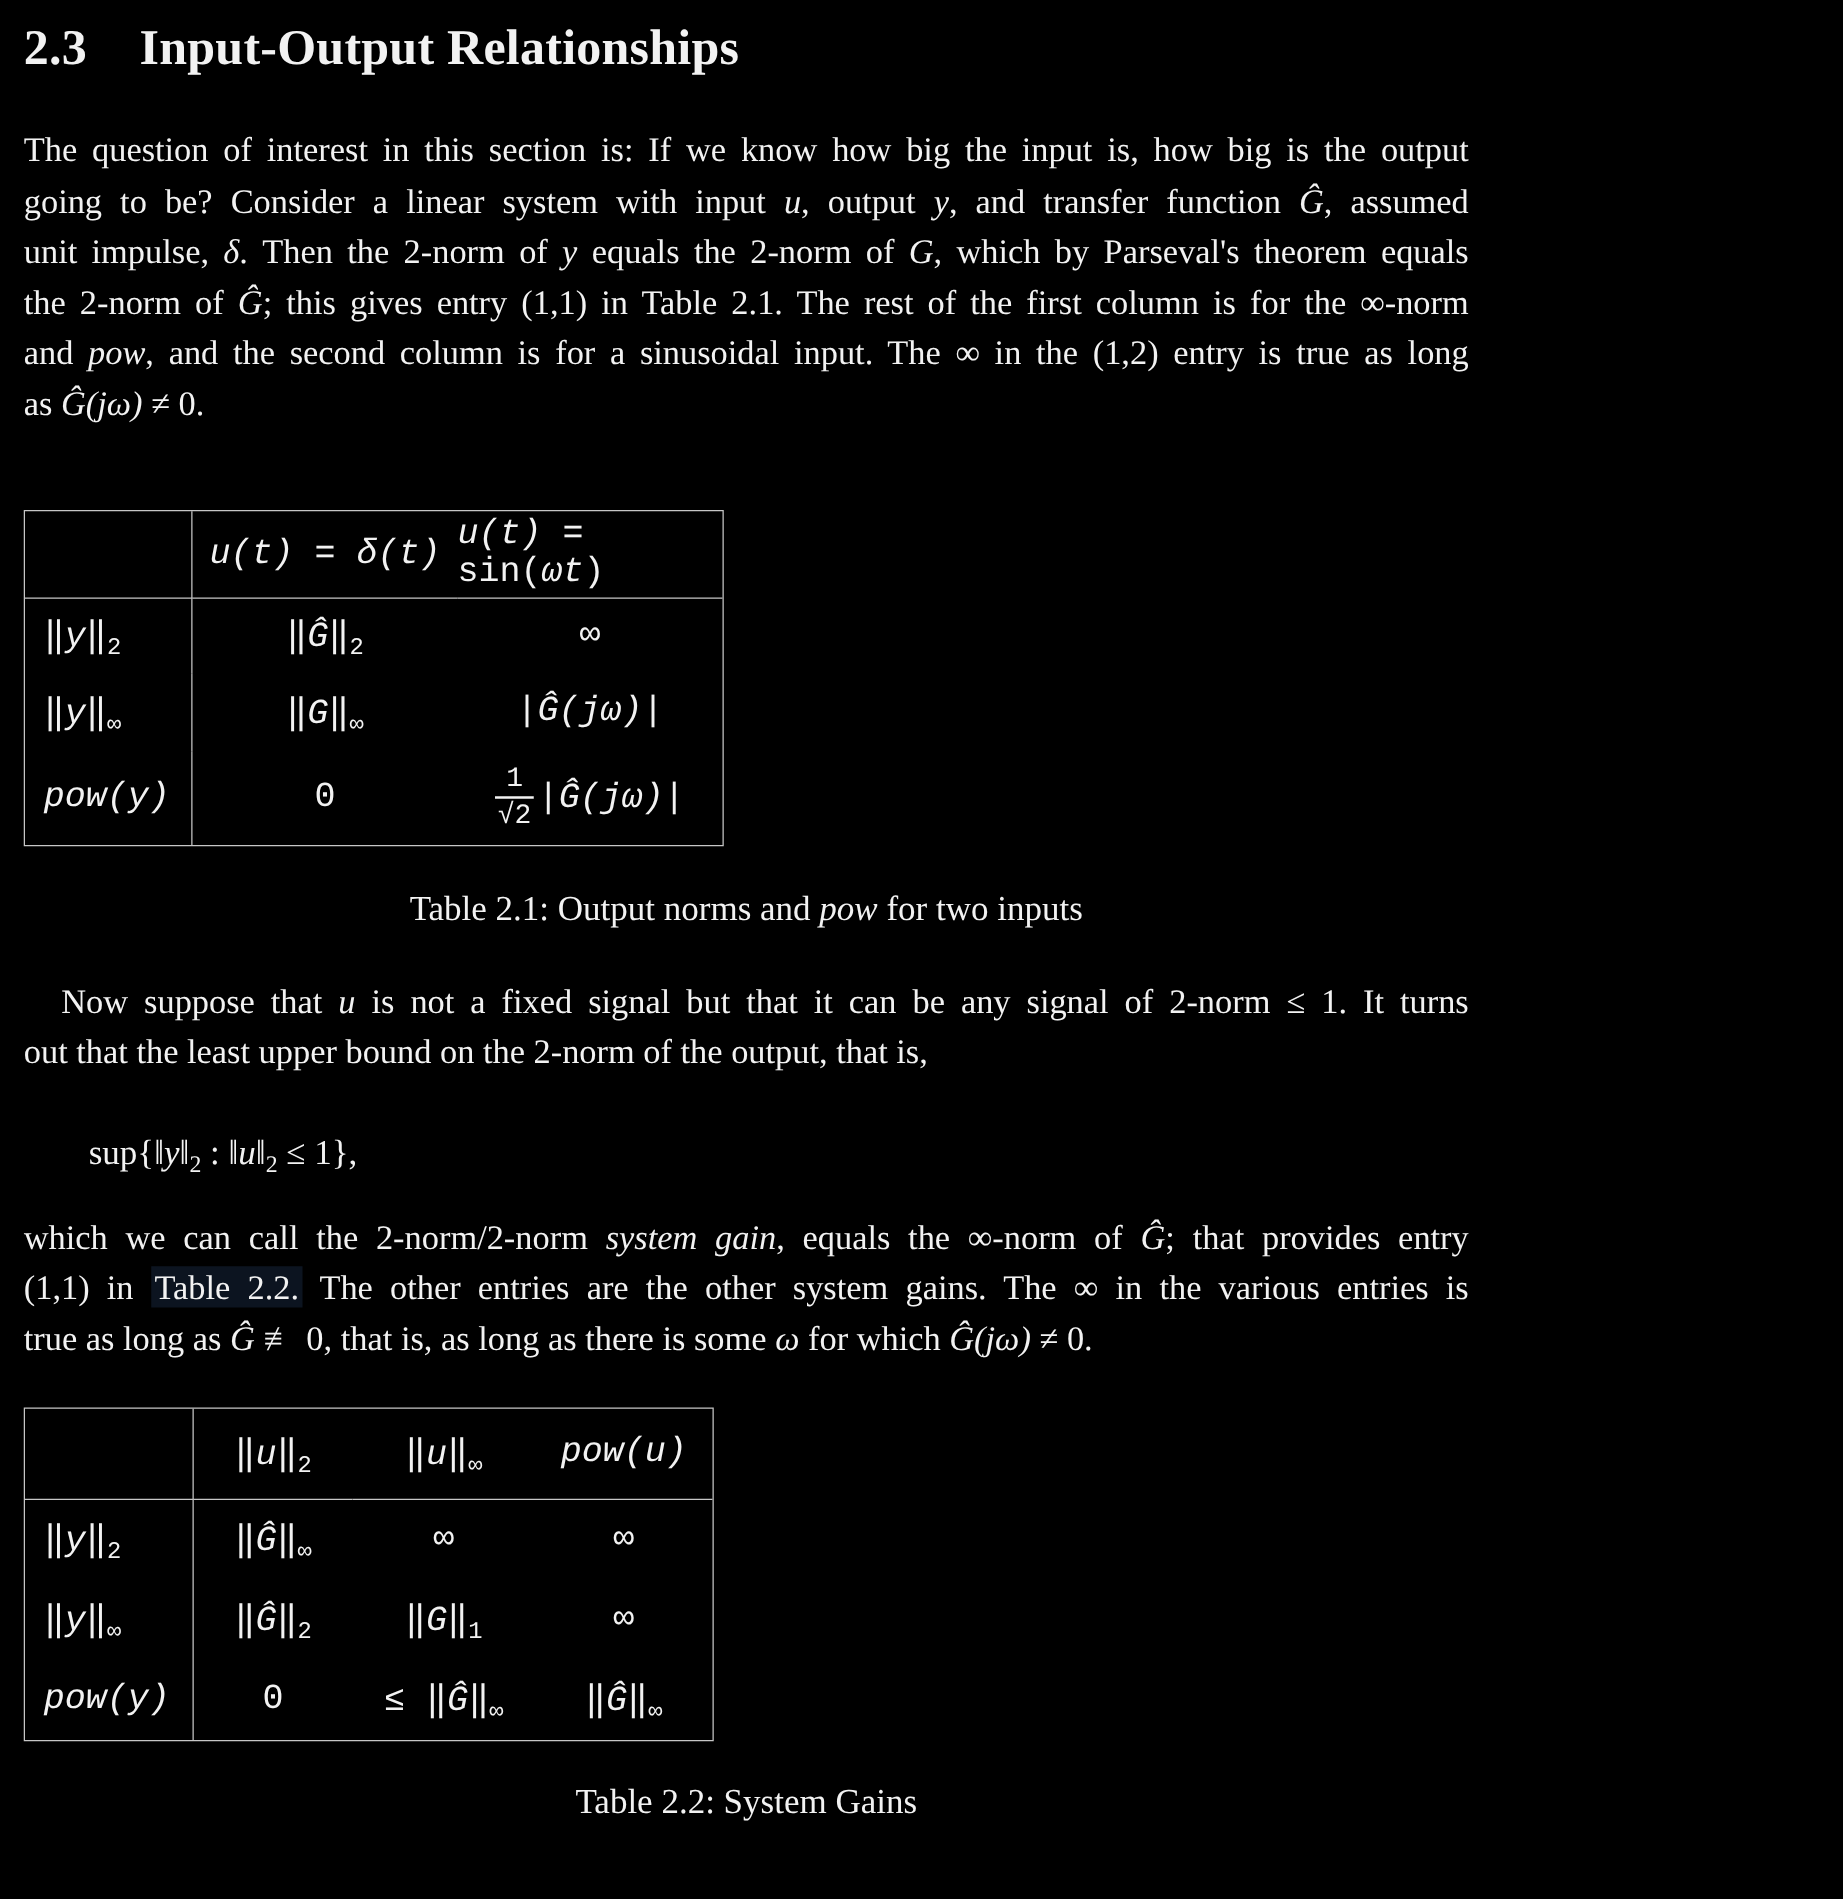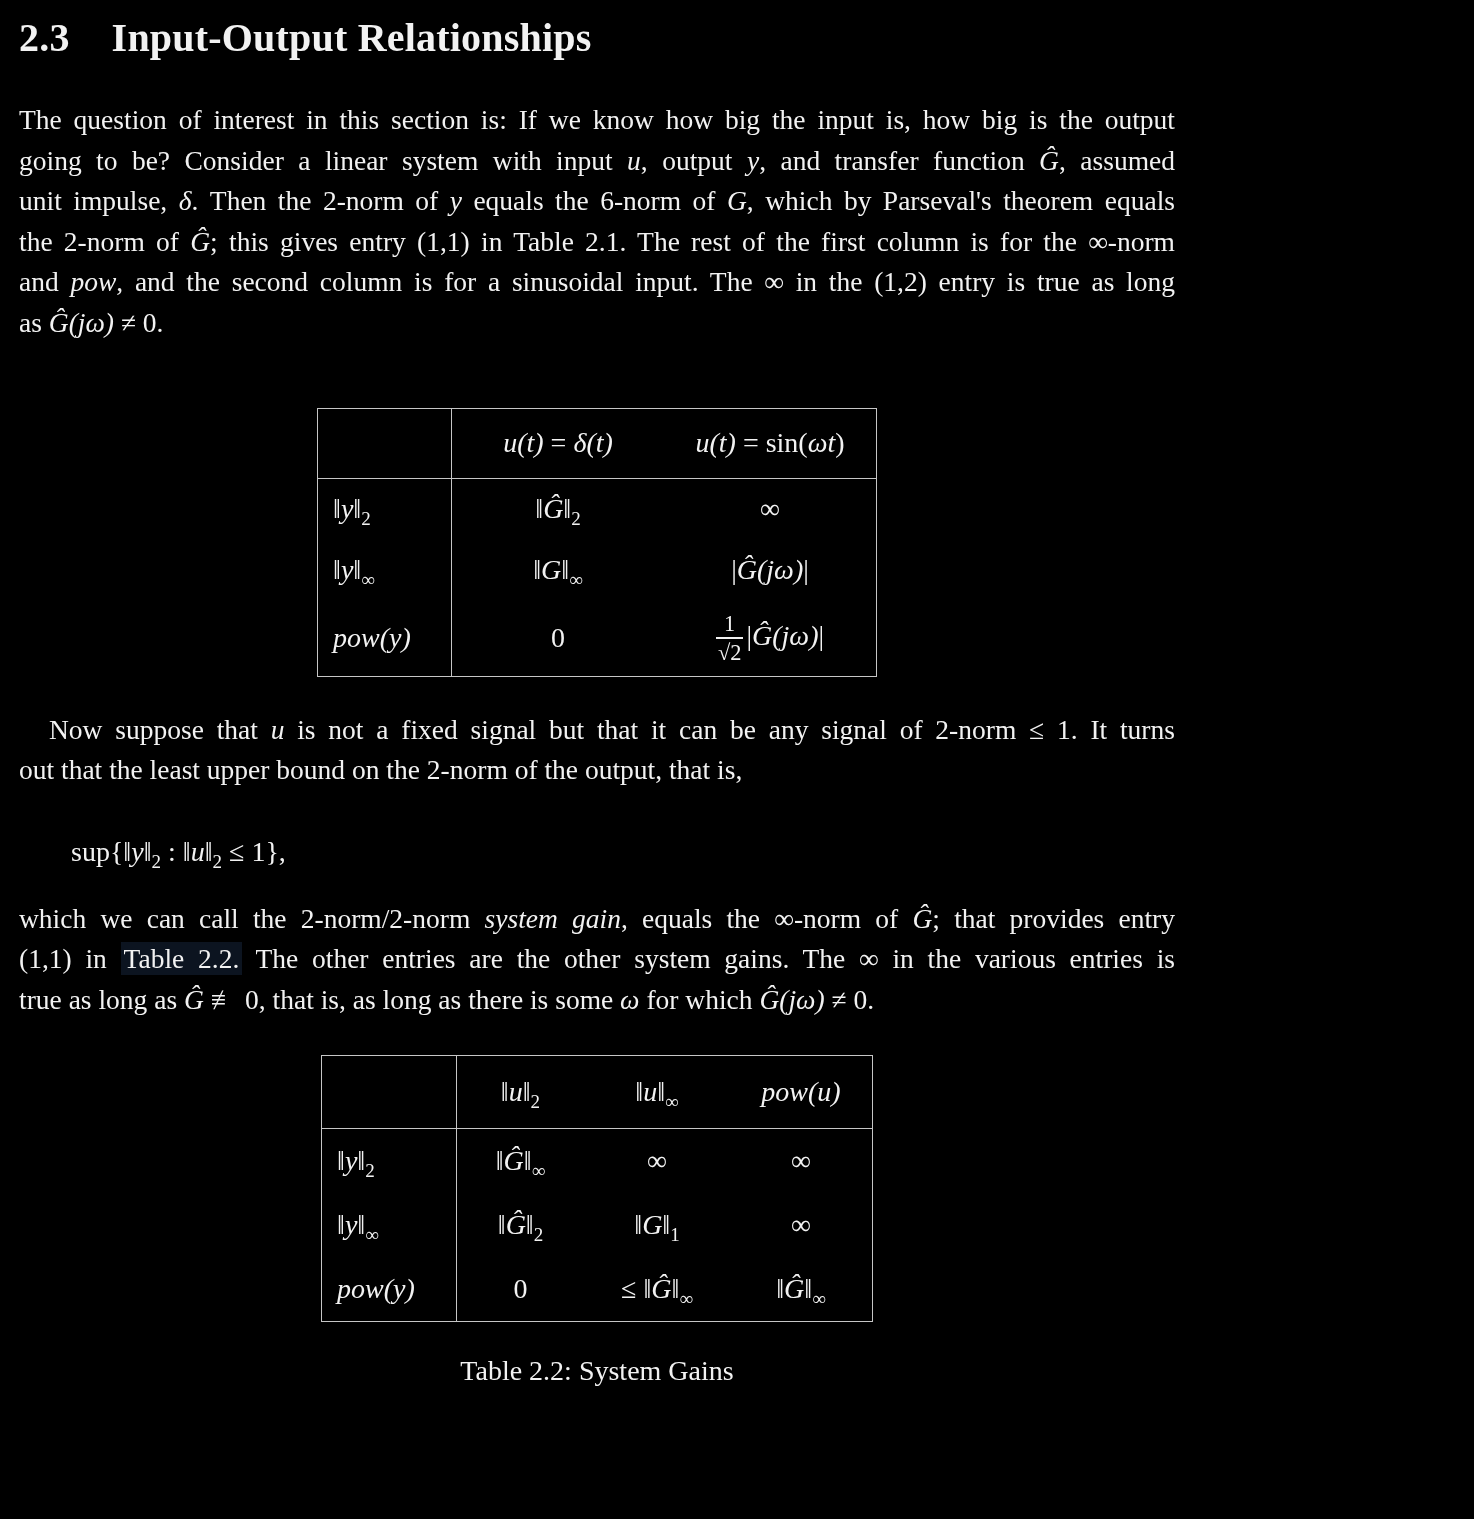--- a/index.html
+++ b/index.html
@@ -38,21 +38,21 @@
   .equation{
     margin-top:36px;
     margin-left:52px;
     font-size:28px;
     line-height:50px;
     height:50px;
   }
   .run-i{font-style:italic;}
   sub.run-sub{font-size:0.68em;line-height:0;}
   .run-hl{background:var(--link_highlight_bg,#0c1420);padding:1px 3px;}
-  .tblwrap{display:flex;justify-content:center;}
+  .tblwrap{display:flex;font-family:Liberation Mono, monospace;}
   .t1wrap{margin-top:64px;}
   .t2wrap{margin-top:34px;}
   .tbl{
     display:grid;
     border:1.5px solid var(--table_border,#c6c6c6);
     font-size:28px;
   }
   #table1{grid-template-columns:134px 212px 212px;grid-template-rows:70px 60px 62px 75px;}
   #table2{grid-template-columns:135px 127px 146px 142px;grid-template-rows:73px 64px 64px 64px;}
   .cell{display:flex;align-items:center;justify-content:center;}
@@ -75,21 +75,21 @@
 
 <div class="page">
 
   <h1 class="sec-heading">
     <span>2.3</span><span class="htitle">Input-Output Relationships</span>
   </h1>
 
   <div class="para p1">
     <div class="line"><span>The question of interest in this section is: If we know how big the input is, how big is the output</span></div>
     <div class="line"><span>going to be? Consider a linear system with input </span><span class="run-i">u</span><span>, output </span><span class="run-i">y</span><span>, and transfer function </span><span class="run-i">Ĝ</span><span>, assumed</span></div>
-    <div class="line"><span>unit impulse, </span><span class="run-i">δ</span><span>. Then the 2-norm of </span><span class="run-i">y</span><span> equals the 6-norm of </span><span class="run-i">G</span><span>, which by Parseval's theorem equals</span></div>
+    <div class="line"><span>unit impulse, </span><span class="run-i">δ</span><span>. Then the 2-norm of </span><span class="run-i">y</span><span> equals the 2-norm of </span><span class="run-i">G</span><span>, which by Parseval's theorem equals</span></div>
     <div class="line"><span>the 2-norm of </span><span class="run-i">Ĝ</span><span>; this gives entry (1,1) in Table 2.1. The rest of the first column is for the ∞-norm</span></div>
     <div class="line"><span>and </span><span class="run-i">pow</span><span>, and the second column is for a sinusoidal input. The ∞ in the (1,2) entry is true as long</span></div>
     <div class="line noj"><span>as </span><span class="run-i">Ĝ(jω)</span><span> ≠ 0.</span></div>
   </div>
 
   <div class="tblwrap t1wrap">
     <div class="tbl" id="table1">
       <div class="cell head c-first"></div>
       <div class="cell head">
           <span class="m"><span class="run-i">u(t)</span><span> = </span><span class="run-i">δ(t)</span></span>
@@ -128,20 +128,21 @@
         <span class="m">
           <span class="frac">
             <span class="fnum">1</span>
             <span class="fden">√2</span>
           </span><span><span>|</span><span class="run-i">Ĝ(jω)</span><span>|</span></span>
         </span>
       </div>
     </div>
   </div>
 
+  <div class="caption cap1"><span>Table 2.1: Output norms and </span><span class="run-i">pow</span><span> for two inputs</span></div>
 
   <div class="para p2">
     <div class="line ind"><span>Now suppose that </span><span class="run-i">u</span><span> is not a fixed signal but that it can be any signal of 2-norm ≤ 1. It turns</span></div>
     <div class="line noj"><span>out that the least upper bound on the 2-norm of the output, that is,</span></div>
   </div>
 
   <div class="equation"><span>sup{‖</span><span class="run-i">y</span><span>‖</span><sub class="run-sub">2</sub><span> : ‖</span><span class="run-i">u</span><span>‖</span><sub class="run-sub">2</sub><span> ≤ 1},</span></div>
 
   <div class="para p3">
     <div class="line"><span>which we can call the 2-norm/2-norm </span><span class="run-i">system gain</span><span>, equals the ∞-norm of </span><span class="run-i">Ĝ</span><span>; that provides entry</span></div>

